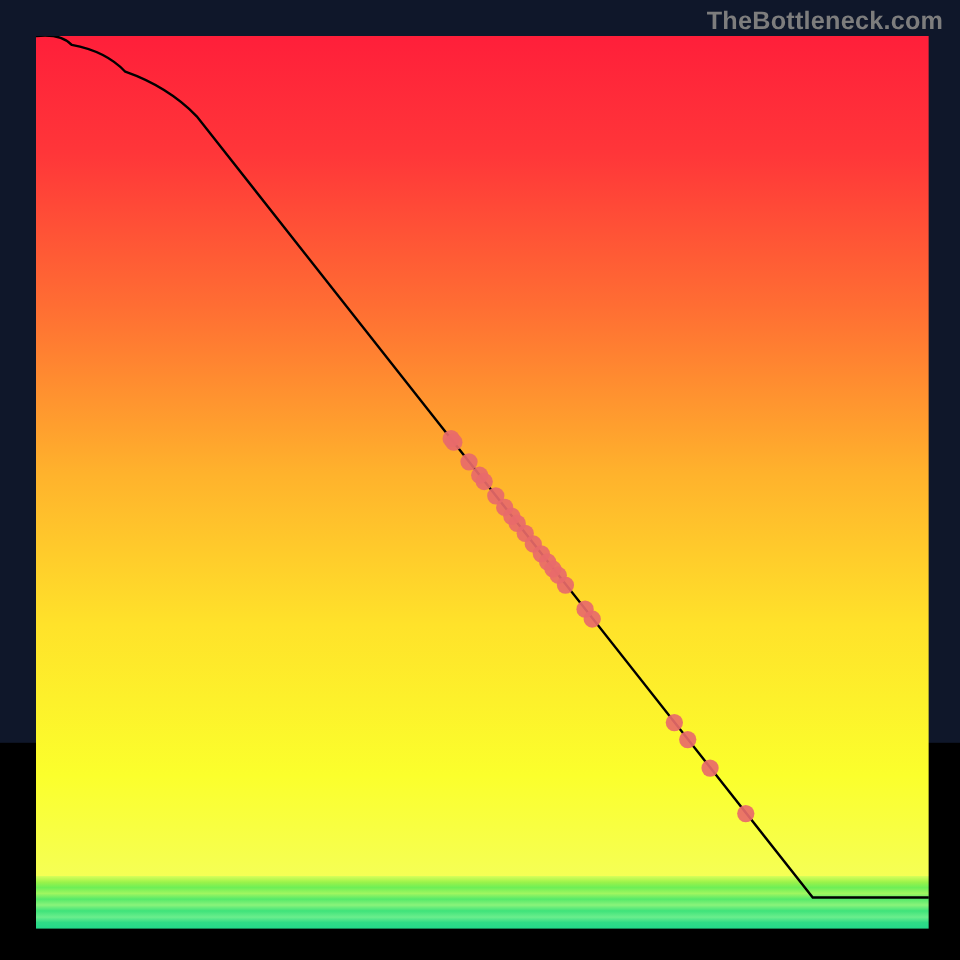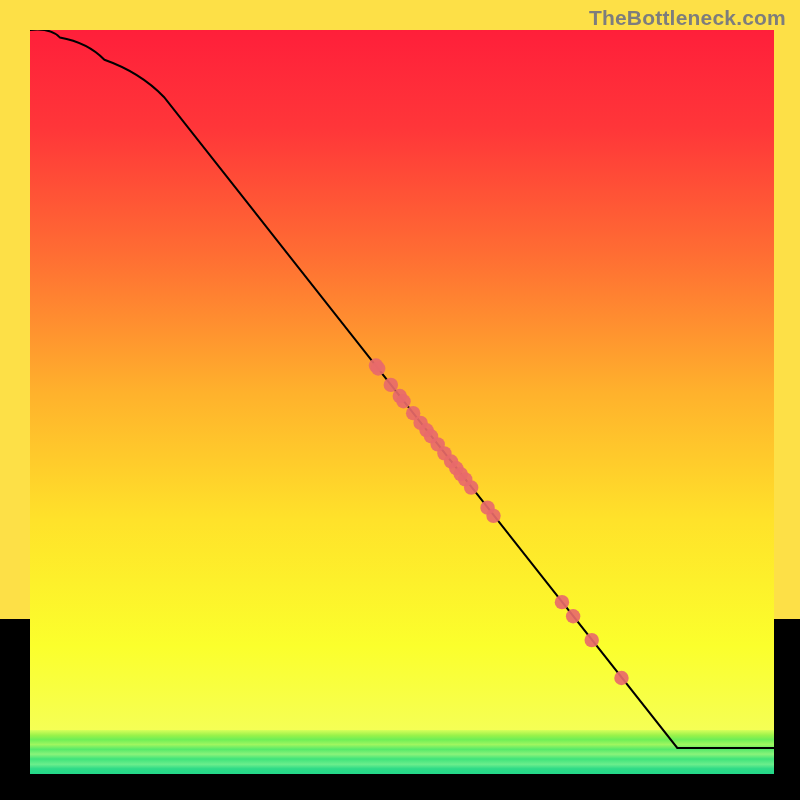--- a/index.html
+++ b/index.html
@@ -7,21 +7,21 @@
     padding: 0;
     width: 800px;
     height: 800px;
     background: #000;
     overflow: hidden;
   }
   .stage {
     position: relative;
     width: 800px;
     height: 619px;
-    background: #fde047;
+    background: #0f172a;
   }
   
   .plot {
     position: absolute;
     left: 30px;
     top: 30px;
     width: 744px;   
     height: 744px;  
   }
   .plot > svg {

